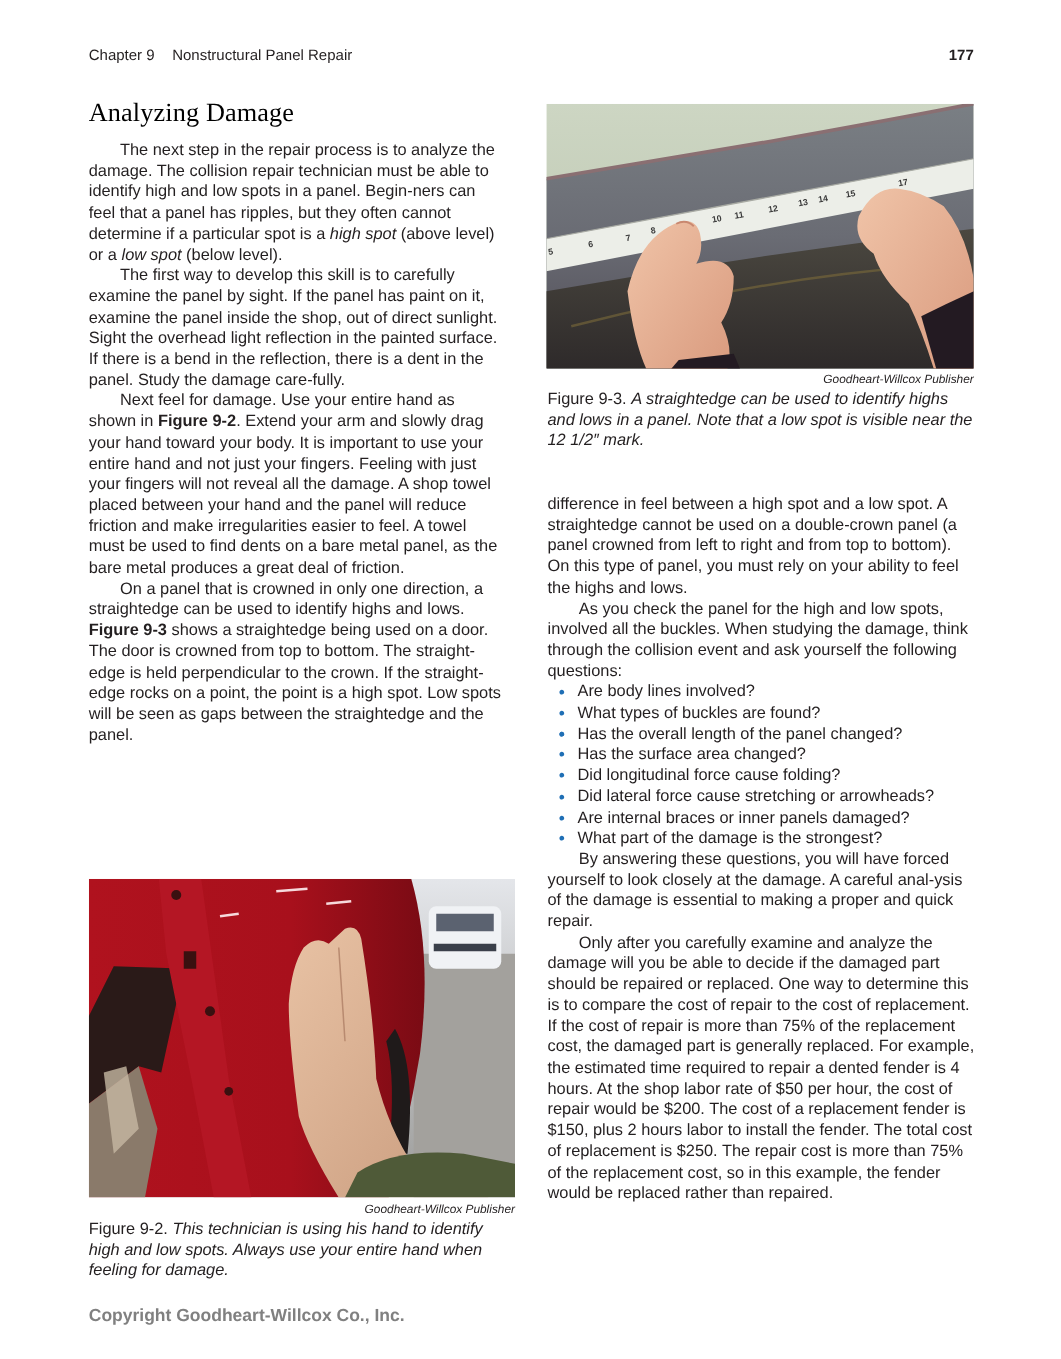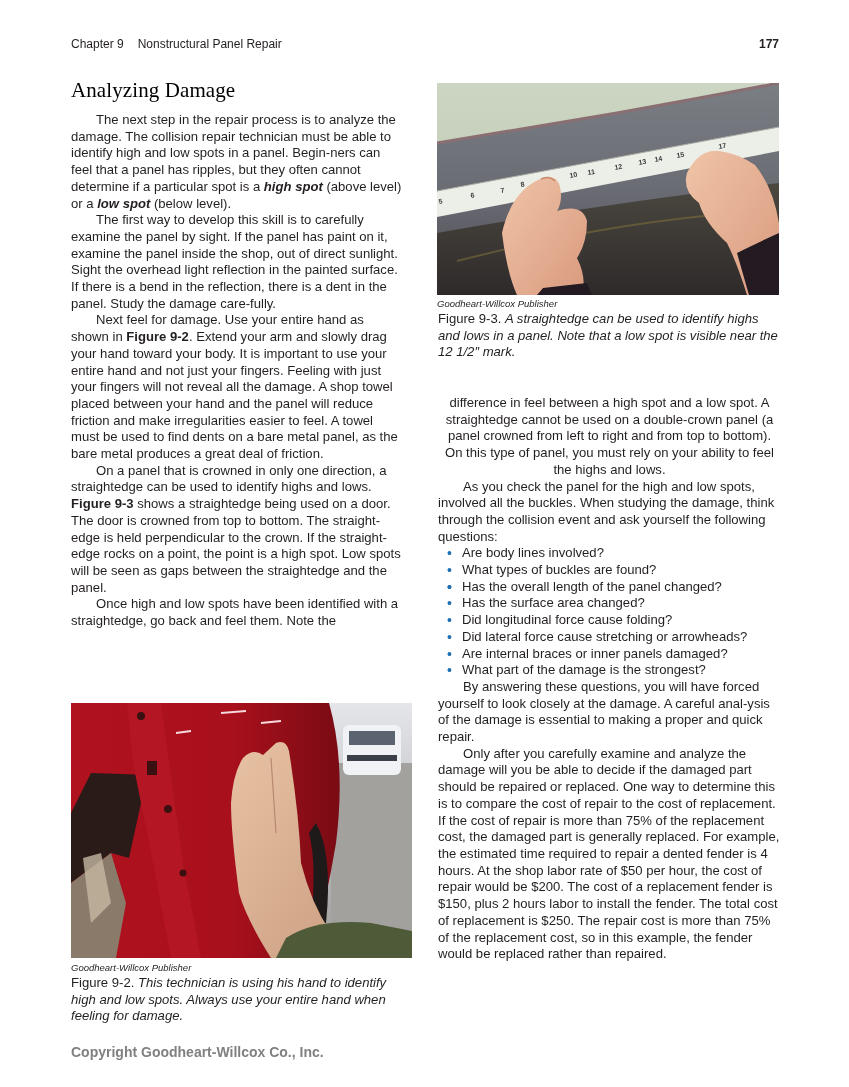--- a/index.html
+++ b/index.html
@@ -6,51 +6,50 @@
   body { width: 849px; height: 1087px; position: relative; overflow: hidden;
          font-family: "Liberation Sans", "DejaVu Sans", sans-serif; color: #231f20; }
   .abs { position: absolute; }
   .running-head { top: 37px; left: 71px; font-size: 12px; color: #231f20; }
   .running-head .sep { display: inline-block; width: 14px; }
   .page-num { top: 37px; right: 70px; font-size: 12px; font-weight: bold; }
   .heading { top: 78px; left: 71px; font-family: "Liberation Serif", "DejaVu Serif", serif;
              font-size: 21px; font-weight: normal; color: #000000; letter-spacing: 0.1px; }
   .col { font-size: 13.1px; line-height: 16.7px; }
   .col p { margin: 0; text-indent: 25px; }
-  .col p.noindent { text-indent: 0; text-align: center; }
+  .col p.noindent { text-indent: 0; }
   .col-left { top: 112px; left: 71px; width: 332px; }
   .col-right-top { top: 395px; left: 438px; width: 343px; }
   .bullets { list-style: none; margin: 0; padding: 0 0 0 9px; }
   .bullets li { position: relative; padding-left: 15px; }
   .bullets li .dot { position: absolute; left: 0; top: 0; color: #1f6fb5; font-size: 14px; }
-  b.em { font-weight: bold; font-style: italic; }
+  b.em { font-weight: normal; font-style: italic; }
   .fig-ref { font-weight: bold; }
   .photo { overflow: hidden; }
-  .credit { font-size: 9.5px; font-style: italic; color: #231f20; }
+  .credit { font-size: 9.5px; font-style: italic; text-align: right; color: #231f20; }
   .caption { font-size: 13.1px; line-height: 16.7px; }
   .caption .lbl { font-weight: normal; font-style: normal; }
   .caption .txt { font-style: italic; margin-top: 32px; }
   .footer { top: 1044px; left: 71px; font-size: 14px; color: #808080; font-weight: bold; }
 </style>
 </head>
 <body>
 
 <div class="abs running-head">
   <span>Chapter 9</span><span class="sep"></span><span>Nonstructural Panel Repair</span>
 </div>
 <div class="abs page-num">177</div>
 
 <div class="abs heading">Analyzing Damage</div>
 
 <div class="abs col col-left">
   <p><span>The next step in the repair process is to analyze the damage. The collision repair technician must be able to identify high and low spots in a panel. Begin-ners can feel that a panel has ripples, but they often cannot determine if a particular spot is a </span><b class="em">high spot</b><span> (above level) or a </span><b class="em">low spot</b><span> (below level).</span></p>
   <p>The first way to develop this skill is to carefully examine the panel by sight. If the panel has paint on it, examine the panel inside the shop, out of direct sunlight. Sight the overhead light reflection in the painted surface. If there is a bend in the reflection, there is a dent in the panel. Study the damage care-fully.</p>
   <p><span>Next feel for damage. Use your entire hand as shown in </span><span class="fig-ref">Figure 9-2</span><span>. Extend your arm and slowly drag your hand toward your body. It is important to use your entire hand and not just your fingers. Feeling with just your fingers will not reveal all the damage. A shop towel placed between your hand and the panel will reduce friction and make irregularities easier to feel. A towel must be used to find dents on a bare metal panel, as the bare metal produces a great deal of friction.</span></p>
   <p><span>On a panel that is crowned in only one direction, a straightedge can be used to identify highs and lows. </span><span class="fig-ref">Figure 9-3</span><span> shows a straightedge being used on a door. The door is crowned from top to bottom. The straight-edge is held perpendicular to the crown. If the straight-edge rocks on a point, the point is a high spot. Low spots will be seen as gaps between the straightedge and the panel.</span></p>
-  <p>Once high and low spots have been identified with a straightedge, go back and feel them. Note the</p>
 </div>
 
 <div class="abs photo" style="left:437px; top:83px; width:342px; height:212px;">
   <svg width="342" height="212" viewBox="0 0 342 212">
     <defs>
       <linearGradient id="wallg" x1="0" y1="0" x2="0" y2="1">
         <stop offset="0" stop-color="#cdd6c3"></stop>
           <stop offset="1" stop-color="#b9c3ad"></stop>
       </linearGradient>
       <linearGradient id="panelg" x1="0" y1="0" x2="0" y2="1">

